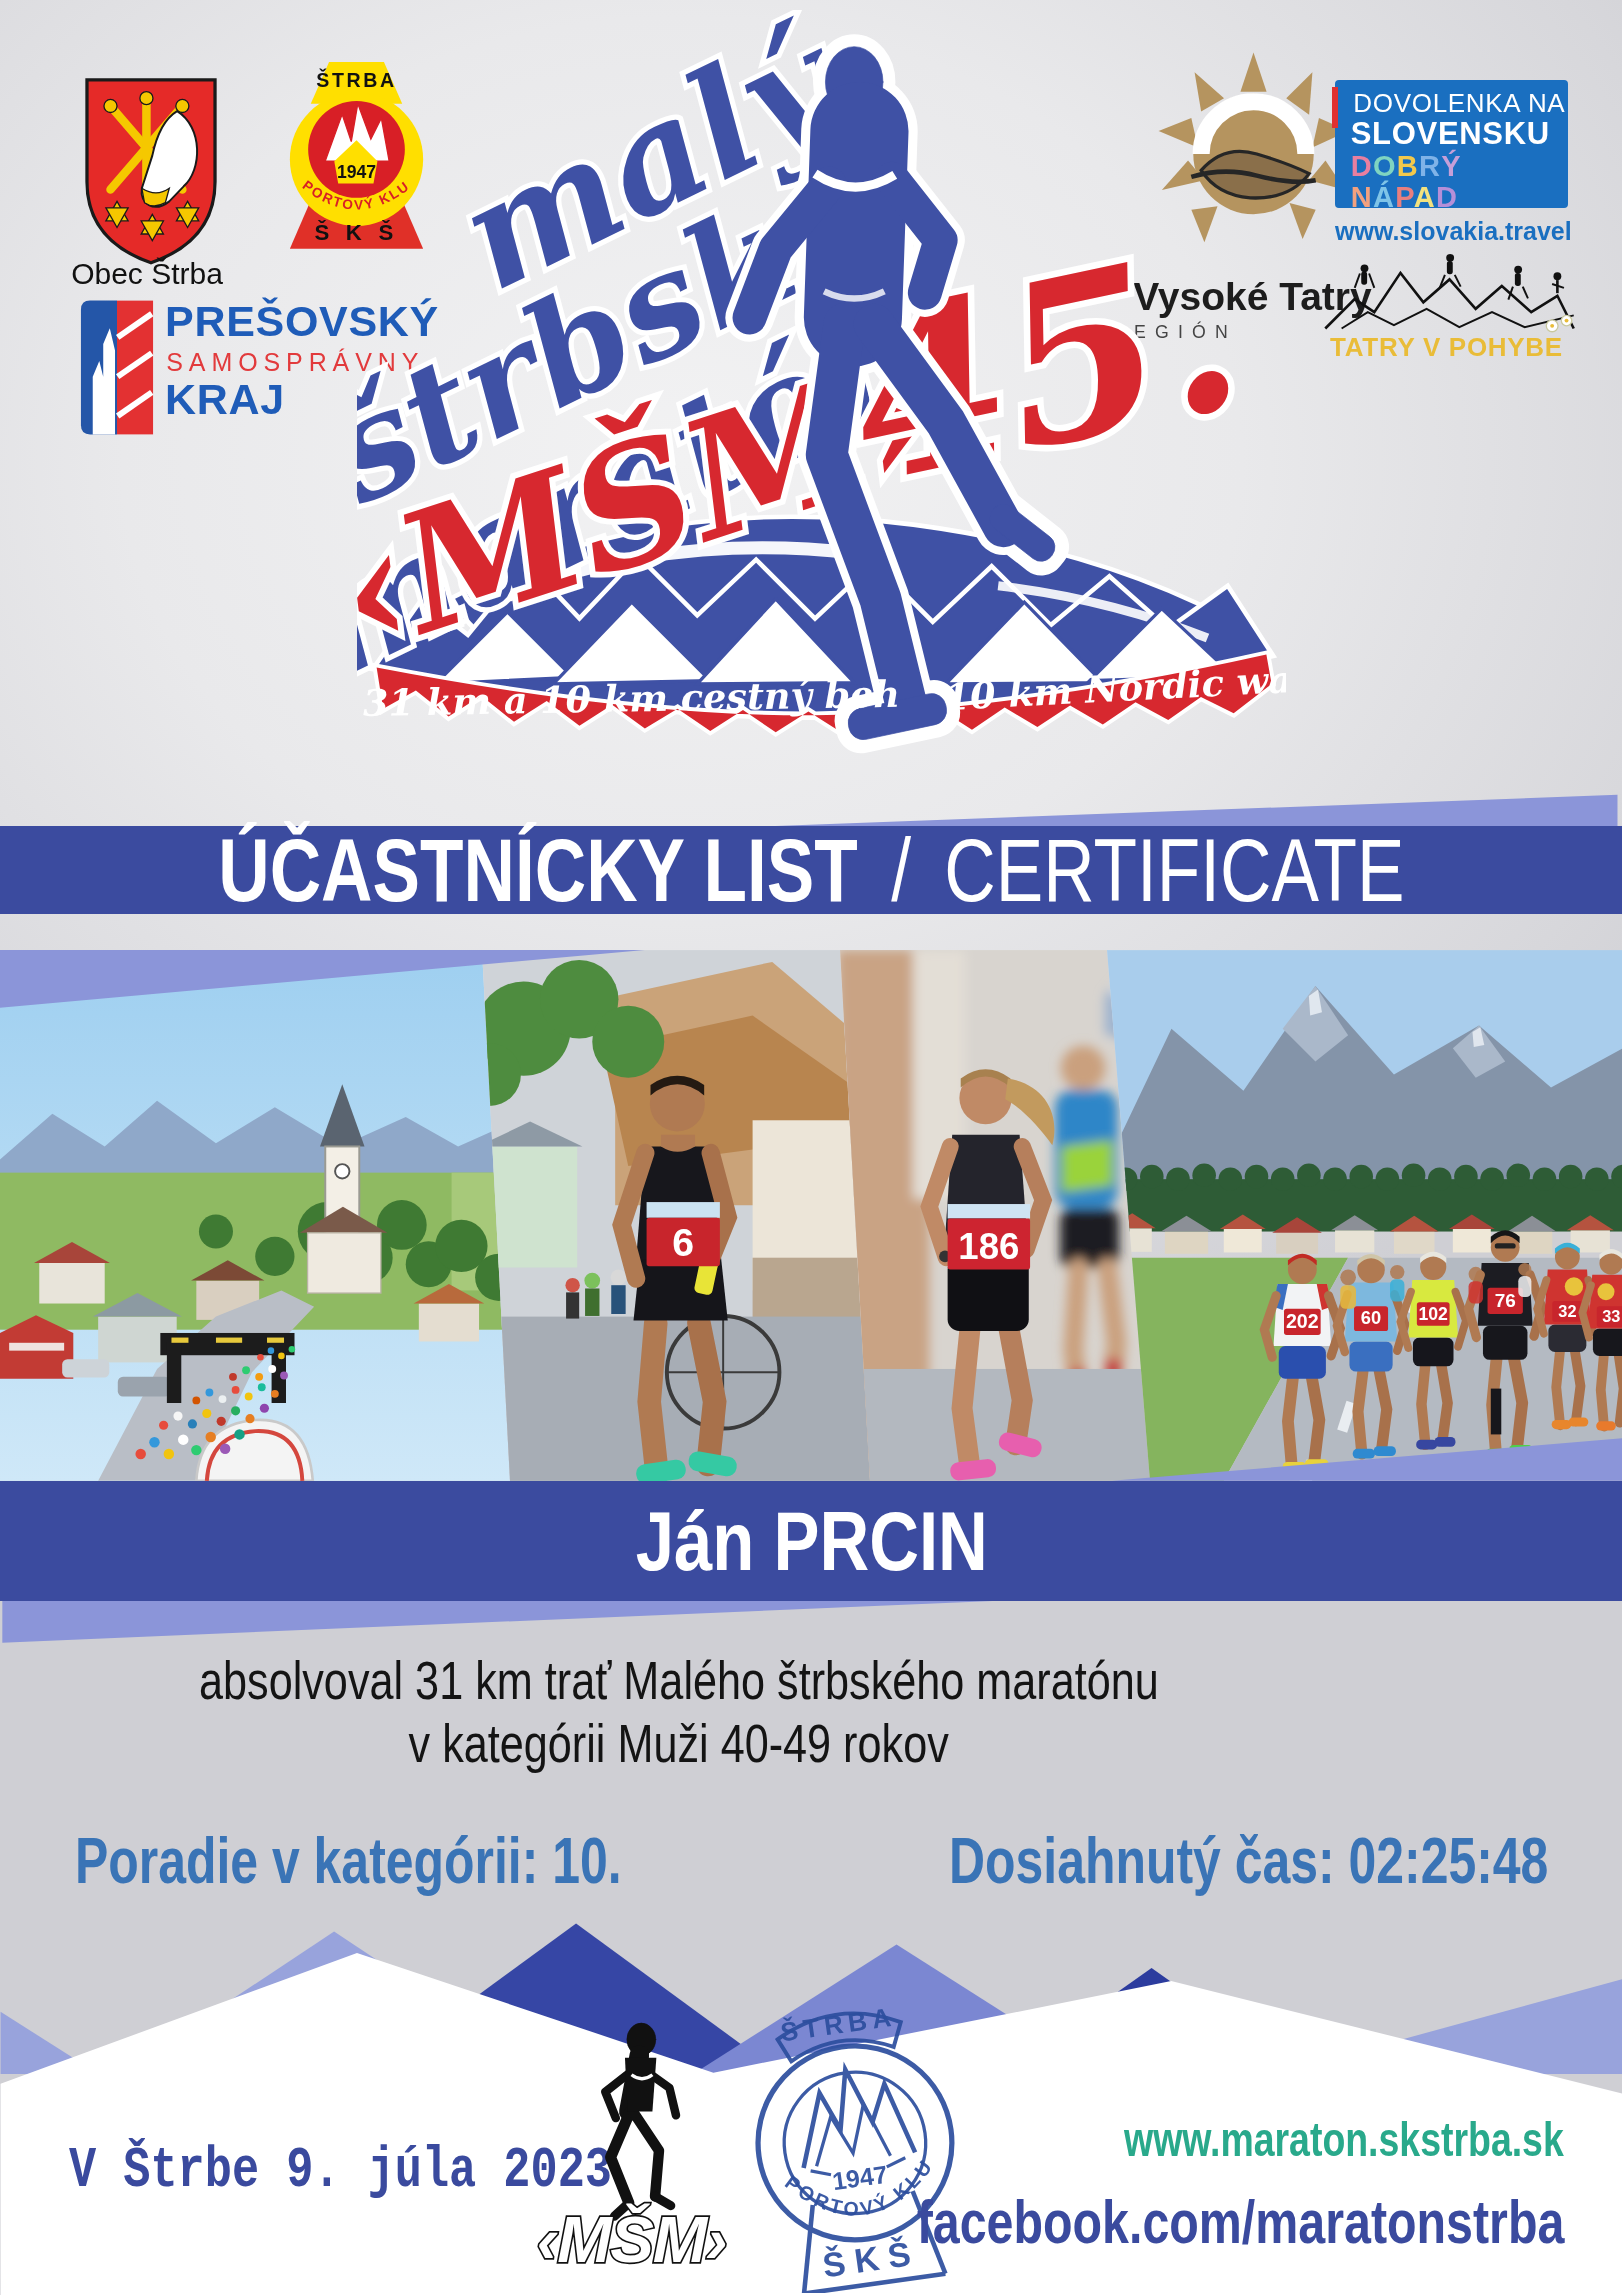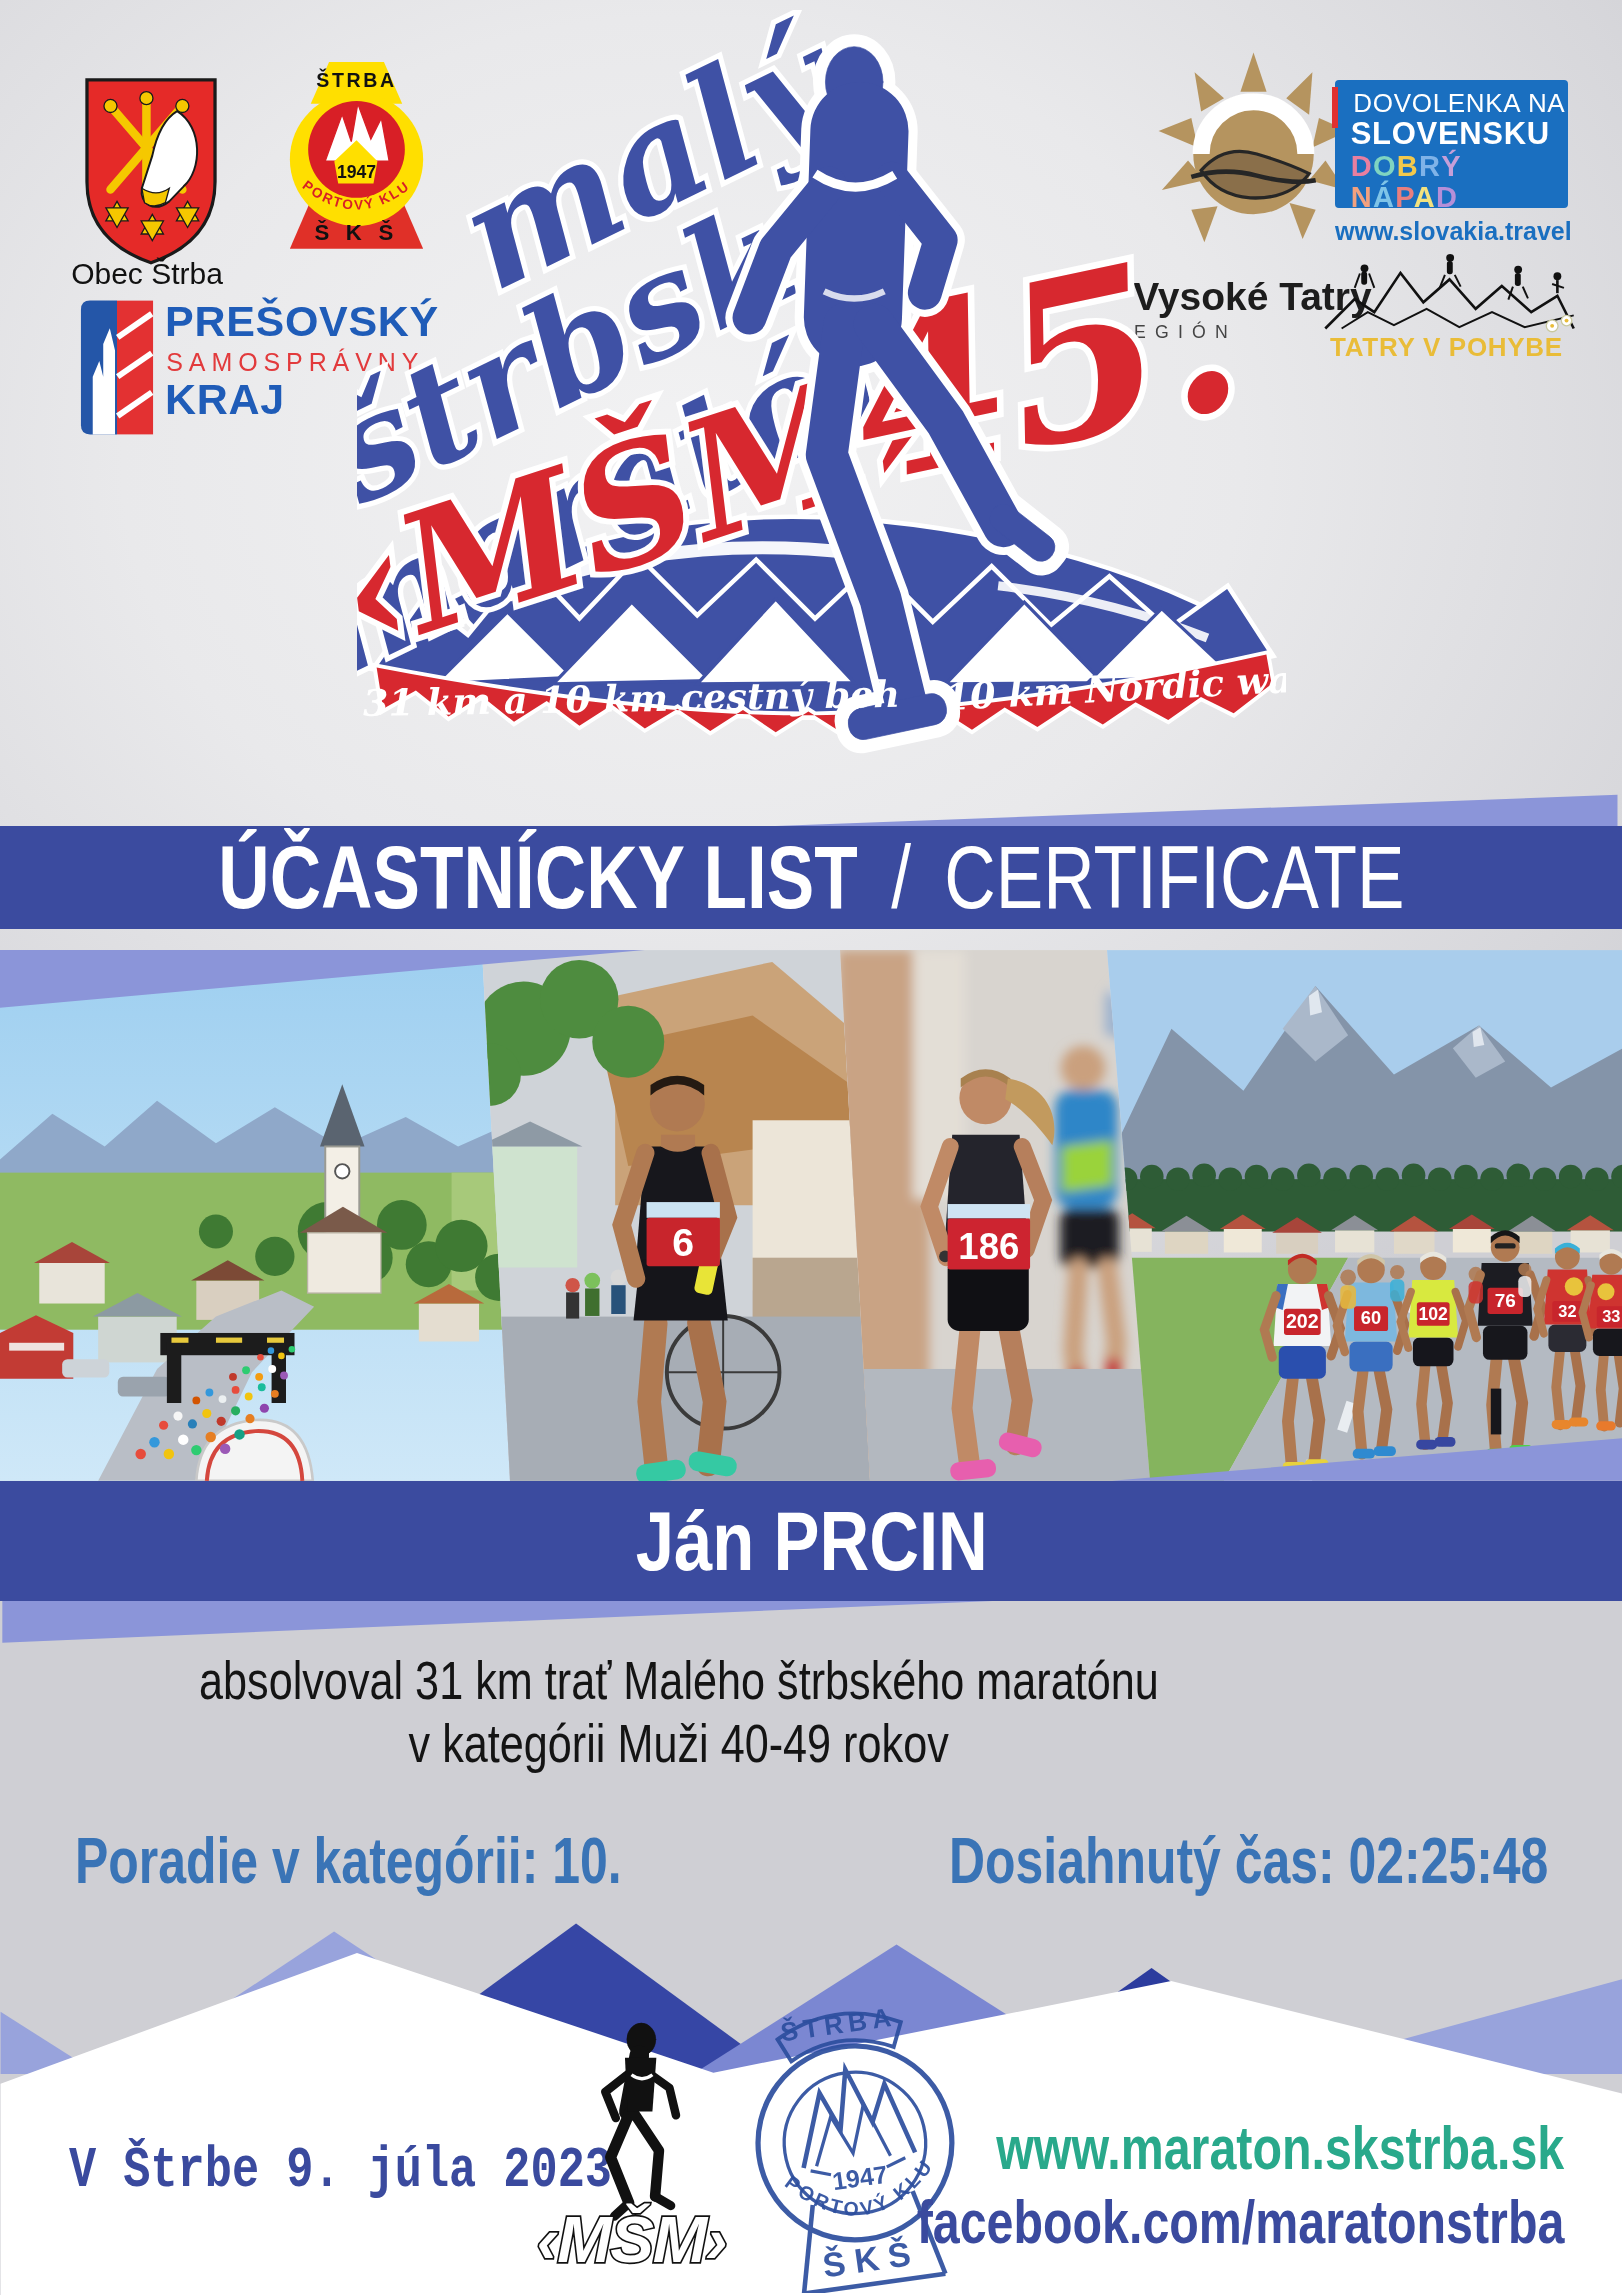--- a/index.html
+++ b/index.html
@@ -20,40 +20,40 @@
   .dov-box{left:1335px;top:80px;width:233px;height:128px;background:#1a6fc0;border-radius:3.9px;
            padding:9.2px 0 0 15.7px;box-sizing:border-box;line-height:1.08;}
   .dov-bar{position:absolute;left:-2.6px;top:6.5px;width:5.2px;height:41px;background:#e03030;}
   .dov-l1{font-size:26px;font-weight:normal;color:#fff;letter-spacing:0.7px;text-align:center;}
   .dov-l2{font-size:31px;font-weight:bold;color:#fff;letter-spacing:0.7px;}
   .dov-l3{font-size:29px;font-weight:bold;letter-spacing:1.3px;}
   .dov-url{left:1335px;top:217px;width:233px;text-align:left;font-size:25px;font-weight:bold;color:#1a6fc0;}
   .tvp-label{left:1322px;top:332px;width:249px;text-align:center;font-size:26px;font-weight:bold;color:#e9bc38;letter-spacing:0.7px;}
   
   .banner{left:0;width:1623px;background:#3b4b9f;color:#fff;display:flex;align-items:center;justify-content:center;}
-  .banner.cert{top:826px;height:103px;}
+  .banner.cert{top:826px;height:88px;}
   .banner.name{top:1481px;height:120px;}
   .cert-line{font-size:89px;white-space:nowrap;}
   .cert-sk{font-weight:bold;}
   .cert-sep{font-weight:400;margin:0 17px;}
   .cert-en{font-weight:400;}
   .name-line{font-size:84px;font-weight:bold;transform:scaleX(.82);transform-origin:center;}
   
   .photos{left:0;top:950px;width:1623px;height:531px;}
   .photo{position:absolute;inset:0;}
   .photo.p1{clip-path:polygon(0px 0px,482px 0px,510px 531px,0px 531px);}
   .photo.p2{clip-path:polygon(482px 0px,840px 0px,870px 531px,510px 531px);}
   .photo.p3{clip-path:polygon(840px 0px,1107px 0px,1150px 531px,870px 531px);}
   .photo.p4{clip-path:polygon(1107px 0px,1623px 0px,1623px 531px,1150px 531px);}
   
   .body-line{left:0;width:1358px;text-align:center;color:#141414;font-size:54px;}
   .results{color:#3a74b6;font-size:64px;font-weight:bold;white-space:nowrap;}
   
   .date{left:69px;top:2138px;color:#3a4a9e;font-size:58px;font-weight:bold;white-space:nowrap;font-family:Liberation Mono, monospace;}
-  .web{right:59px;top:2112px;color:#29a98b;font-size:62px;font-weight:bold;white-space:nowrap;text-align:center;}
+  .web{right:59px;top:2112px;color:#29a98b;font-size:48px;font-weight:bold;white-space:nowrap;text-align:center;}
   .fb{right:59px;top:2186px;color:#3a4a9e;font-size:62px;font-weight:bold;white-space:nowrap;text-align:right;}
   svg{display:block;}
   .halo{paint-order:stroke;}
 </style>
 </head>
 <body>
 
 <div class="page">
 
   <svg class="abs" style="left:79px;top:72px;" width="144" height="196" viewBox="0 0 220 300">

